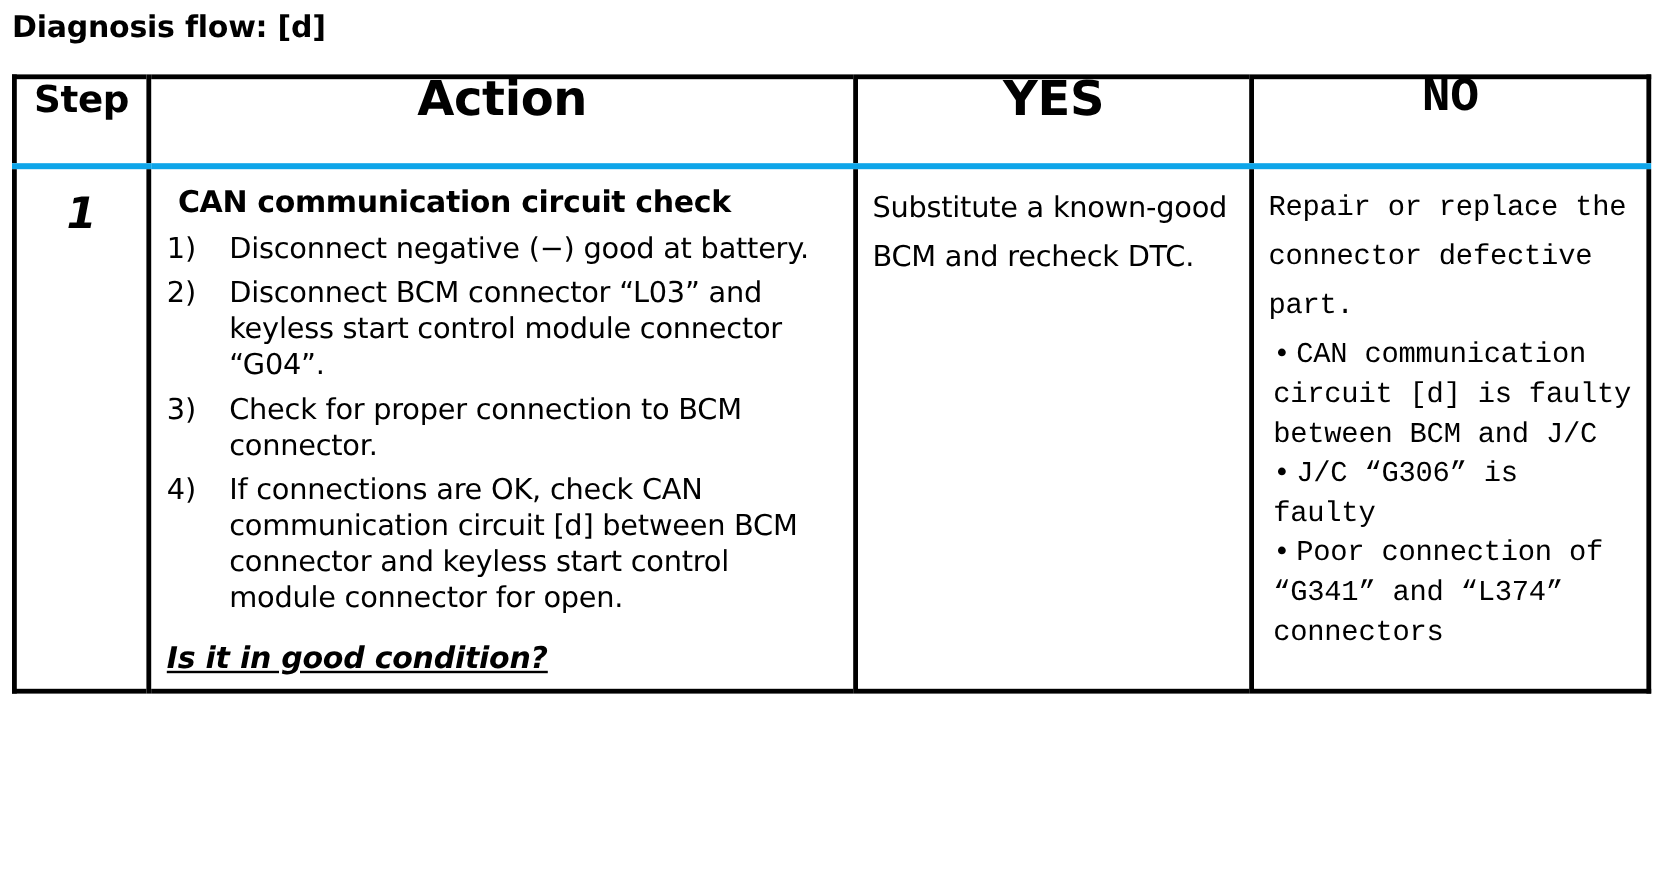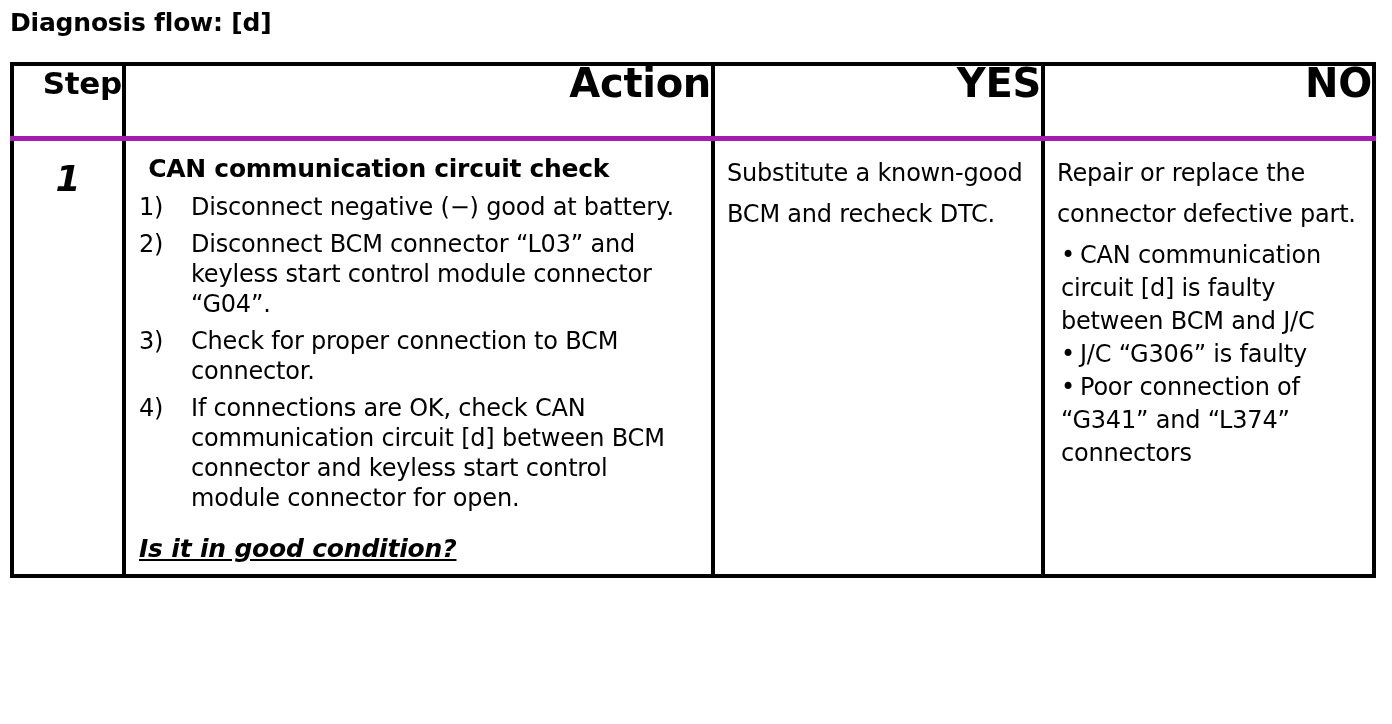--- a/index.html
+++ b/index.html
@@ -51,25 +51,25 @@
   .flow-table col.c-yes    { width: 330px; }
   .flow-table col.c-no     { width: 331px; }
 
   .flow-table th,
   .flow-table td {
     border-right: 4px solid #000;
     vertical-align: top;
     padding: 0;
   }
   .flow-table th:last-child,
-  .flow-table td:last-child { border-right: none; }
+  .flow-table td:last-child { border-right: none; font-family: Liberation Mono, monospace; }
 
   thead th {
-    border-bottom: 5px solid #a21caf;
-    text-align: right;
+    border-bottom: 5px solid #0ea5e9;
+    text-align: center;
     font-weight: bold;
     height: 70px;
     vertical-align: middle;
   }
   th .hd {
     font-size: 40px;
     line-height: 34px;
     letter-spacing: -0.3px;
   }
   th.th-step .hd { font-size: 31px; }

